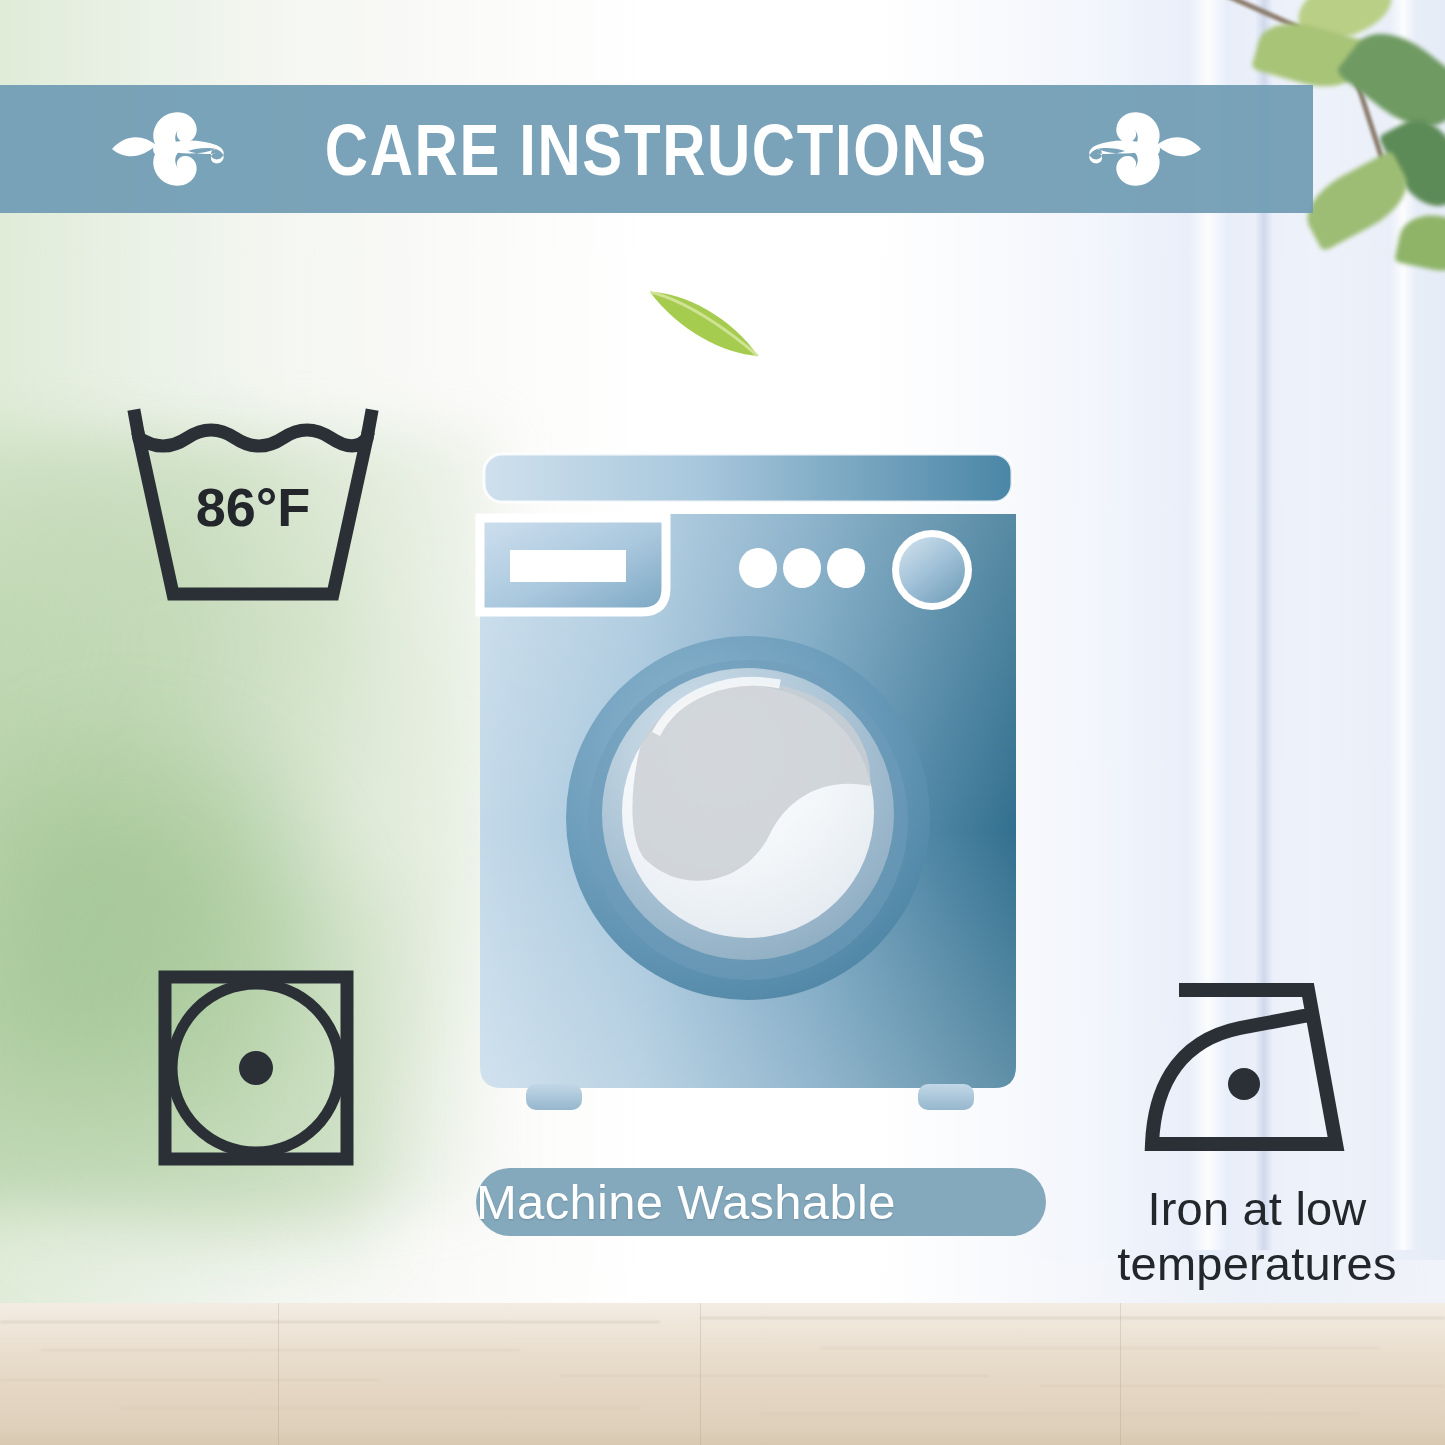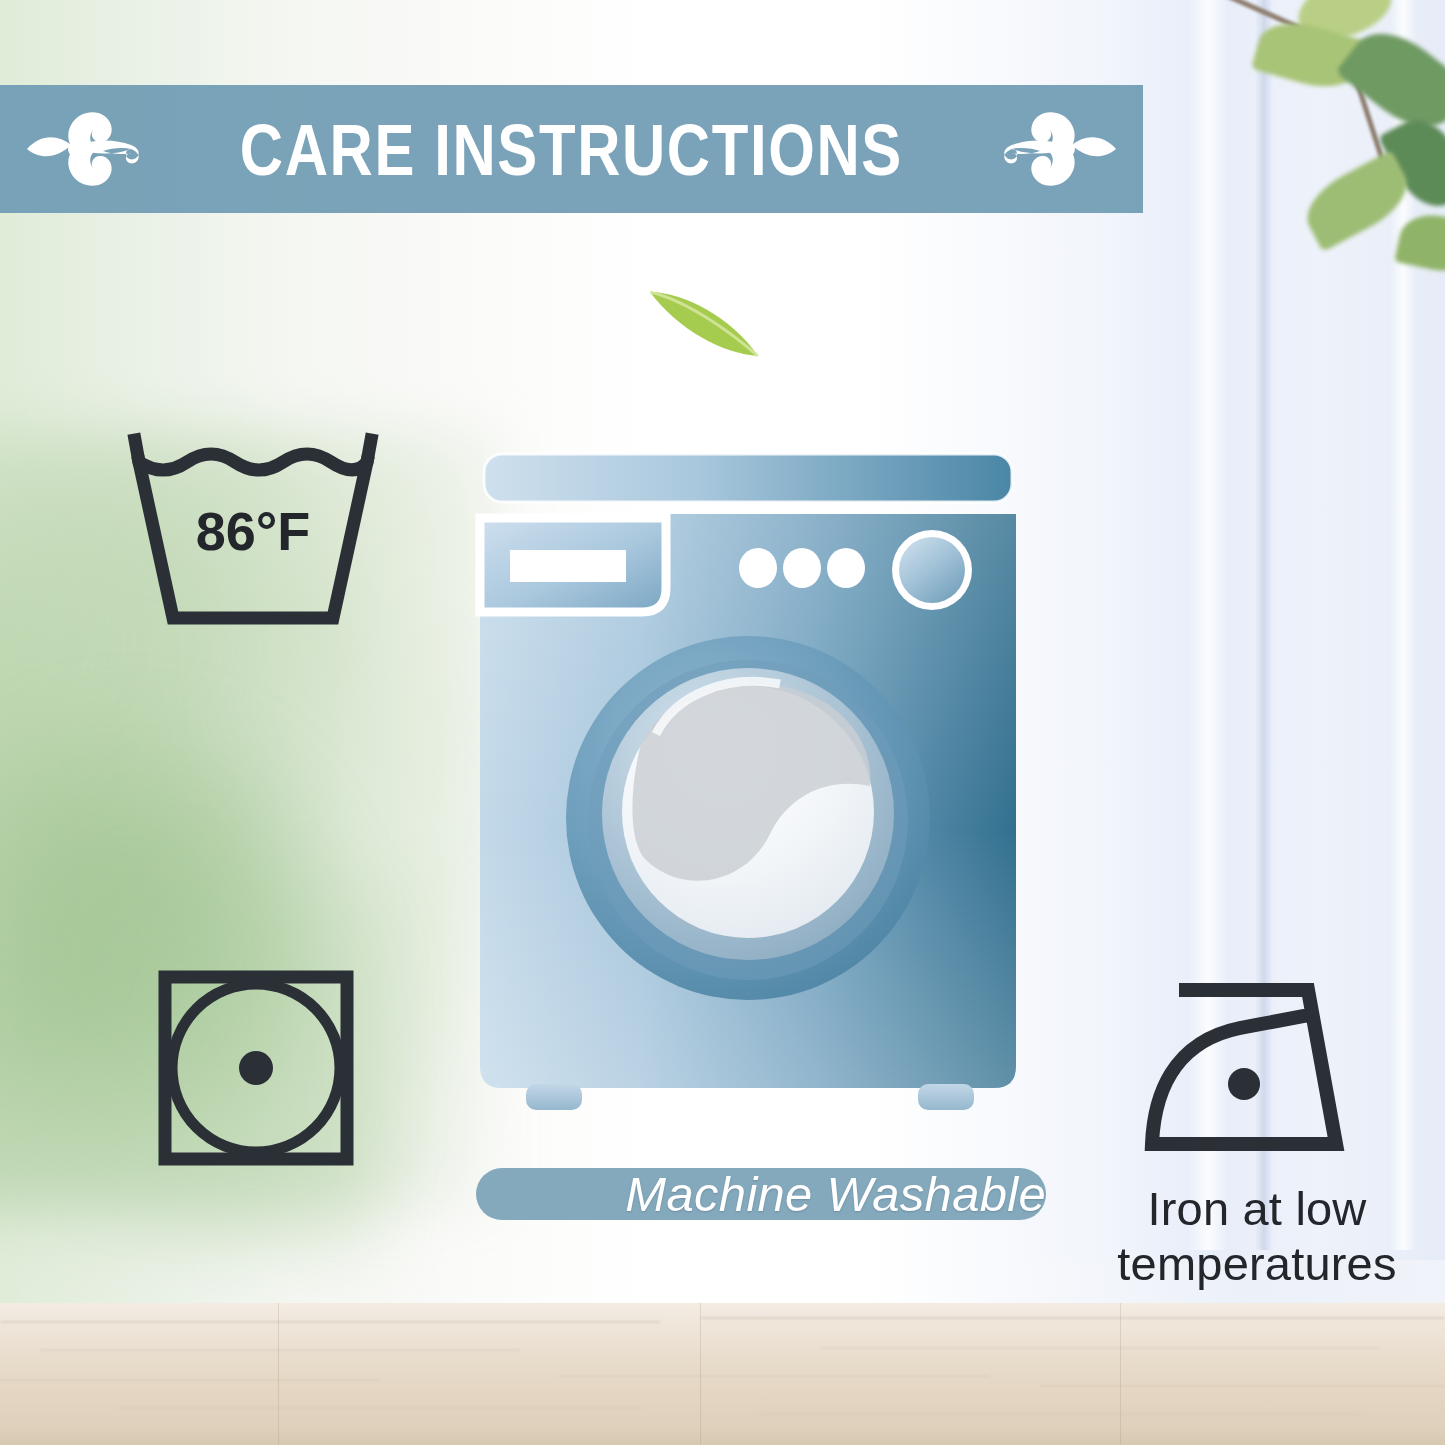--- a/index.html
+++ b/index.html
@@ -78,21 +78,21 @@
   .wood-shadowline{
     position:absolute;left:0;bottom:118px;width:1445px;height:10px;
     background:linear-gradient(180deg, rgba(255,255,255,0), rgba(160,146,128,.30));
     filter:blur(3px);
   }
   .wood-grain{position:absolute;height:2px;background:rgba(150,132,110,.20);filter:blur(1.2px);border-radius:2px;}
   .wood-seam{position:absolute;width:1px;background:rgba(160,145,125,.25);filter:blur(.6px);}
 
   
   .banner{
-    position:absolute;left:0;top:85px;width:1143px;height:128px;
+    position:absolute;left:0;top:85px;width:1313px;height:128px;
     background:rgba(112,156,180,.93);
     display:flex;align-items:center;justify-content:center;gap:18px;
   }
   .banner-title{
     color:#ffffff;
     font-size:73px;
     font-weight:bold;
     letter-spacing:2px;
     transform:scaleX(.82);
     transform-origin:center;
@@ -103,39 +103,39 @@
   .ornament{width:130px;height:96px;flex:0 0 auto;}
   .ornament.right{transform:scaleX(-1);}
 
   
   .care{position:absolute;text-align:center;}
   .care .sym{display:block;margin:0 auto;}
   .care .cap{
     color:#23262b;font-size:47px;line-height:1.17;white-space:pre-line;
     margin-top:14px;letter-spacing:.2px;
   }
-  .care-tl{left:28px;top:428px;width:450px;}
+  .care-tl{left:28px;top:404px;width:450px;}
   .care-tr{left:1000px;top:418px;width:430px;}
   .care-bl{left:46px;top:965px;width:420px;}
   .care-br{left:1047px;top:968px;width:420px;text-align:center;}
 
   .tub-temp{
     font-size:54px;font-weight:bold;fill:#23262b;
     font-family:"Liberation Sans", sans-serif;
   }
 
   
   .machine{position:absolute;left:470px;top:448px;width:556px;height:690px;}
 
   
   .badge{
-    position:absolute;left:476px;top:1168px;width:570px;height:52px;
+    position:absolute;left:476px;top:1168px;width:570px;height:68px;
     background:rgba(123,162,182,.92);
     border-radius:34px;
-    display:flex;align-items:center;justify-content:flex-end;font-style:italic;
+    display:flex;align-items:center;justify-content:flex-start;
   }
   .badge-text{
     color:#ffffff;font-size:49px;line-height:1;letter-spacing:.3px;
     text-shadow:0 1px 2px rgba(60,90,110,.35);
   }
 
   
   .fall-leaf{position:absolute;left:640px;top:270px;width:130px;height:100px;}
 </style>
 </head>

